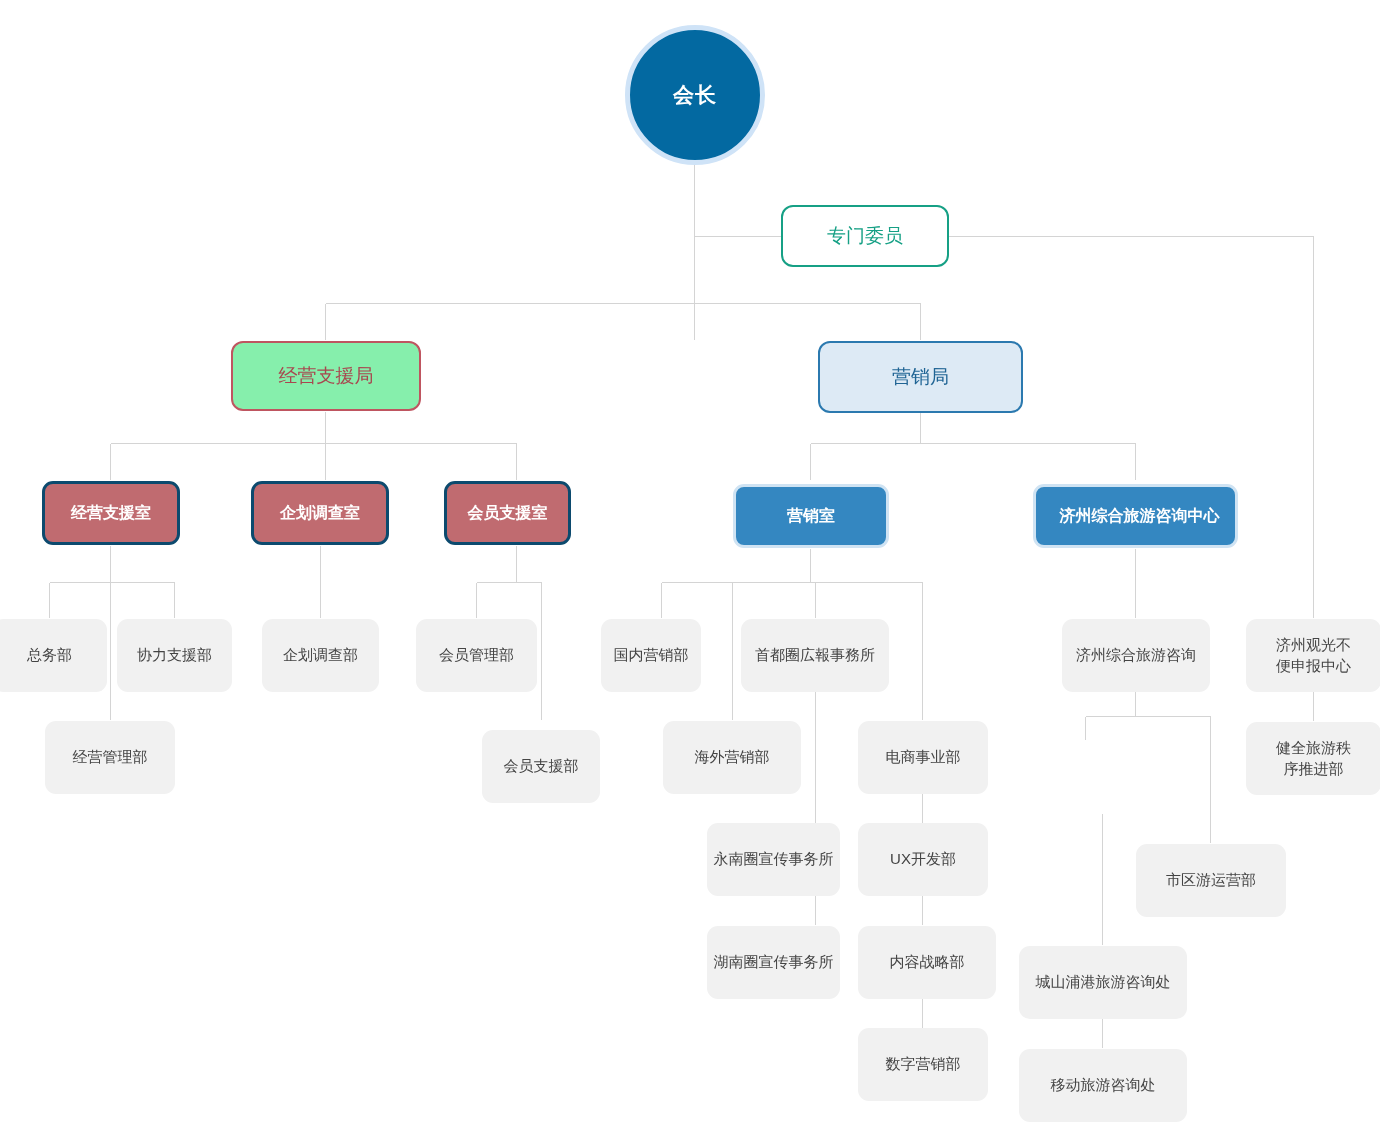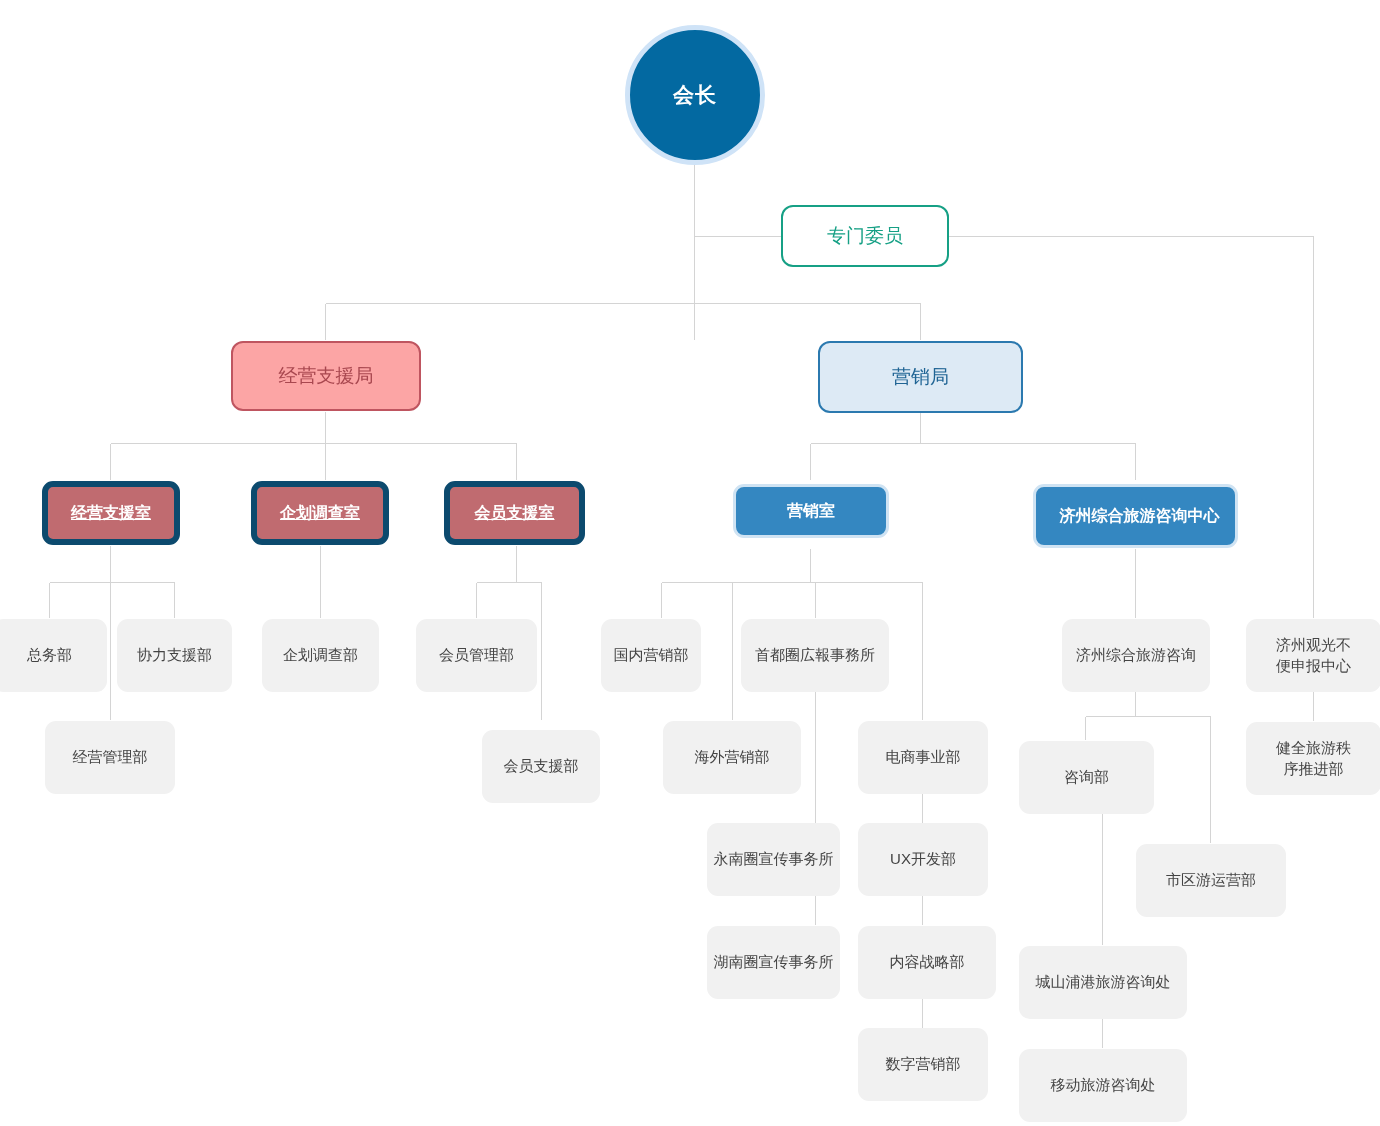--- a/index.html
+++ b/index.html
@@ -12,29 +12,29 @@
 
   
   .n-root{border-radius:50%;background:#0369a1;color:#ffffff;font-size:21px;font-weight:bold;
           border:5px solid #cfe3f7;letter-spacing:1px;}
 
   
   .n-committee{background:#ffffff;color:#16a085;border:2.5px solid #16a085;border-radius:12px;
                font-size:19px;font-weight:normal;}
 
   
-  .n-bureau-red{background:#fca5a5;color:#a8474f;border:2.5px solid #bf5560;border-radius:12px;
+  .n-bureau-red{background:#86efac;color:#a8474f;border:2.5px solid #bf5560;border-radius:12px;
                 font-size:19px;}
   
   .n-bureau-blue{background:#ddeaf5;color:#1f6494;border:2.5px solid #2b79af;border-radius:12px;
                  font-size:19px;}
 
   
-  .n-office-red{background:#c06b70;color:#ffffff;border:6px solid #0c4a6e;border-radius:11px;
-                font-size:16px;font-weight:bold;text-decoration:underline;}
+  .n-office-red{background:#c06b70;color:#ffffff;border:3px solid #0c4a6e;border-radius:11px;
+                font-size:16px;font-weight:bold;}
   
   .n-office-blue{background:#3487c1;color:#ffffff;border:3px solid #cfe3f3;border-radius:11px;
                  font-size:16px;font-weight:bold;}
 
   
   .n-leaf{background:#f1f1f1;color:#444444;border-radius:11px;font-size:15px;}
 </style>
 </head>
 <body>
 
@@ -107,22 +107,22 @@
 
   <div class="node n-root" style="left:625px;top:25px;width:140px;height:140px;">会长</div>
 
   <div class="node n-committee" style="left:781px;top:205px;width:168px;height:62px;">专门委员</div>
 
   <div class="node n-bureau-red" style="left:231px;top:341px;width:190px;height:70px;">经营支援局</div>
   <div class="node n-bureau-blue" style="left:818px;top:341px;width:205px;height:72px;">营销局</div>
 
   <div class="node n-office-red" style="left:42px;top:481px;width:138px;height:64px;">经营支援室</div>
   <div class="node n-office-red" style="left:251px;top:481px;width:138px;height:64px;">企划调查室</div>
-  <div class="node n-office-red" style="left:444px;top:481px;width:141px;height:64px;">会员支援室</div>
-  <div class="node n-office-blue" style="left:733px;top:484px;width:156px;height:54px;">营销室</div>
+  <div class="node n-office-red" style="left:444px;top:481px;width:127px;height:64px;">会员支援室</div>
+  <div class="node n-office-blue" style="left:733px;top:484px;width:156px;height:64px;">营销室</div>
   <div class="node n-office-blue" style="left:1033px;top:484px;width:205px;height:64px;padding-left:8px;">济州综合旅游咨询中心</div>
 
   <div class="node n-leaf" style="left:-8px;top:619px;width:115px;height:73px;">总务部</div>
   <div class="node n-leaf" style="left:117px;top:619px;width:115px;height:73px;">协力支援部</div>
   <div class="node n-leaf" style="left:45px;top:721px;width:130px;height:73px;">经营管理部</div>
 
   <div class="node n-leaf" style="left:262px;top:619px;width:117px;height:73px;">企划调查部</div>
 
   <div class="node n-leaf" style="left:416px;top:619px;width:121px;height:73px;">会员管理部</div>
   <div class="node n-leaf" style="left:482px;top:721px;width:118px;height:73px;margin-top:9px;">会员支援部</div>
@@ -132,21 +132,20 @@
   <div class="node n-leaf" style="left:663px;top:721px;width:138px;height:73px;">海外营销部</div>
   <div class="node n-leaf" style="left:707px;top:823px;width:133px;height:73px;">永南圈宣传事务所</div>
   <div class="node n-leaf" style="left:707px;top:926px;width:133px;height:73px;">湖南圈宣传事务所</div>
 
   <div class="node n-leaf" style="left:858px;top:721px;width:130px;height:73px;">电商事业部</div>
   <div class="node n-leaf" style="left:858px;top:823px;width:130px;height:73px;">UX开发部</div>
   <div class="node n-leaf" style="left:858px;top:926px;width:138px;height:73px;">内容战略部</div>
   <div class="node n-leaf" style="left:858px;top:1028px;width:130px;height:73px;">数字营销部</div>
 
   <div class="node n-leaf" style="left:1062px;top:619px;width:148px;height:73px;">济州综合旅游咨询</div>
-  <div class="node n-leaf" style="left:1019px;top:741px;width:135px;height:73px;">咨询部</div>
   <div class="node n-leaf" style="left:1136px;top:844px;width:150px;height:73px;">市区游运营部</div>
   <div class="node n-leaf" style="left:1019px;top:946px;width:168px;height:73px;">城山浦港旅游咨询处</div>
   <div class="node n-leaf" style="left:1019px;top:1049px;width:168px;height:73px;">移动旅游咨询处</div>
 
   <div class="node n-leaf" style="left:1246px;top:619px;width:135px;height:73px;white-space:pre-line;">济州观光不
 便申报中心</div>
   <div class="node n-leaf" style="left:1246px;top:722px;width:135px;height:73px;white-space:pre-line;">健全旅游秩
 序推进部</div>
 
 </div>

